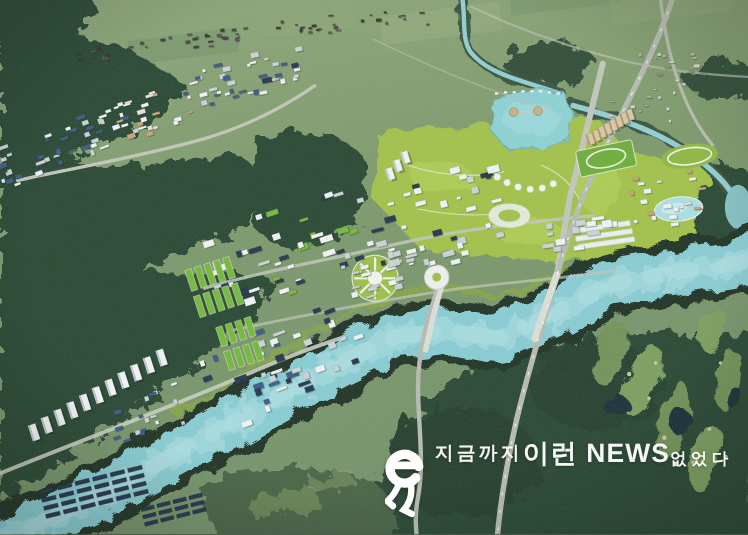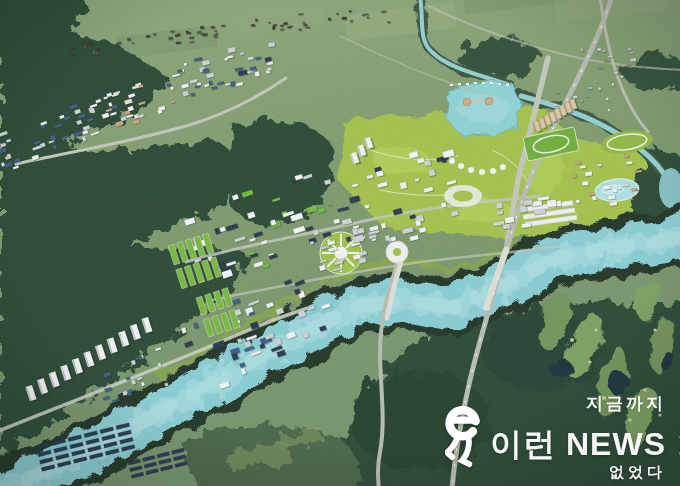--- a/index.html
+++ b/index.html
@@ -4,23 +4,23 @@
 <style>
   html,body{margin:0;padding:0;background:#222;}
   .stage{position:relative;width:680px;height:486px;overflow:hidden;background:#7e9a6d;
          font-family:"Liberation Sans",sans-serif;}
   .stage svg.scene{position:absolute;left:0;top:0;width:680px;height:486px;display:block;}
   .watermark{position:absolute;right:14px;bottom:6px;display:flex;align-items:flex-start;
              color:rgba(255,255,255,.96);z-index:5;
              text-shadow:0 1px 3px rgba(0,0,0,.28);}
   .wm-logo{width:36px;height:76px;margin:6px 9px 0 0;flex:0 0 auto;
            filter:drop-shadow(0 1px 2px rgba(0,0,0,.25));}
-  .wm-text{display:flex;flex-direction:column;align-items:flex-end;line-height:1.04;}
+  .wm-text{display:flex;flex-direction:row;align-items:center;line-height:1.04;}
   .wm-l1{font-size:17px;font-weight:bold;letter-spacing:3px;}
-  .wm-l2{font-size:32px;font-weight:bold;letter-spacing:1px;margin-top:15px;white-space:nowrap;}
+  .wm-l2{font-size:24px;font-weight:bold;letter-spacing:1px;margin-top:3px;white-space:nowrap;}
   .wm-l3{font-size:15px;font-weight:bold;letter-spacing:4px;margin-top:3px;align-self:flex-end;}
 </style>
 </head>
 <body>
 
 <div class="stage">
 <svg class="scene" id="scene" viewBox="0 0 680 486" preserveAspectRatio="none" xmlns="http://www.w3.org/2000/svg">
   <defs>
     <linearGradient id="farmg" x1="0" y1="0" x2="0.25" y2="1">
       <stop offset="0" stop-color="#8ea87a"></stop>

